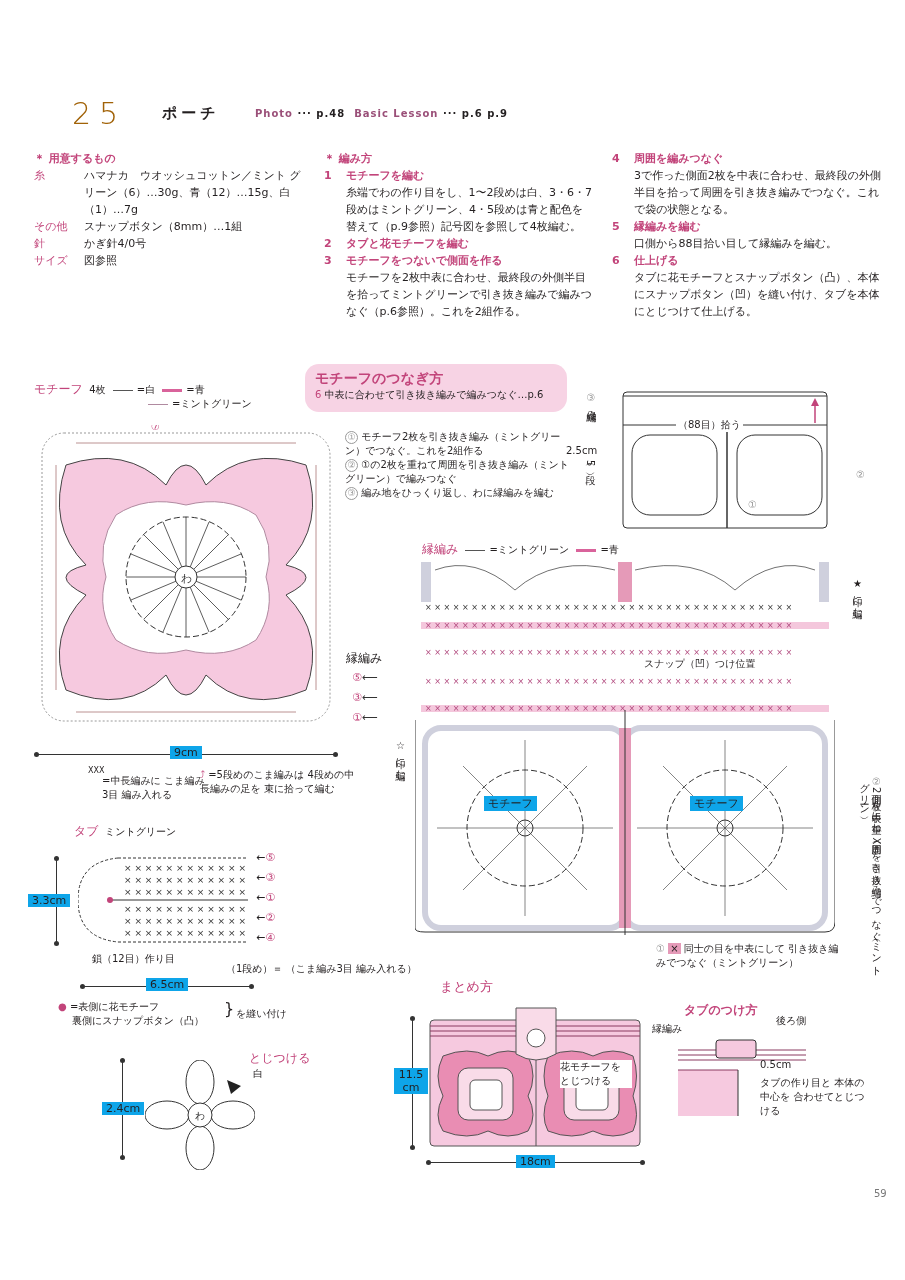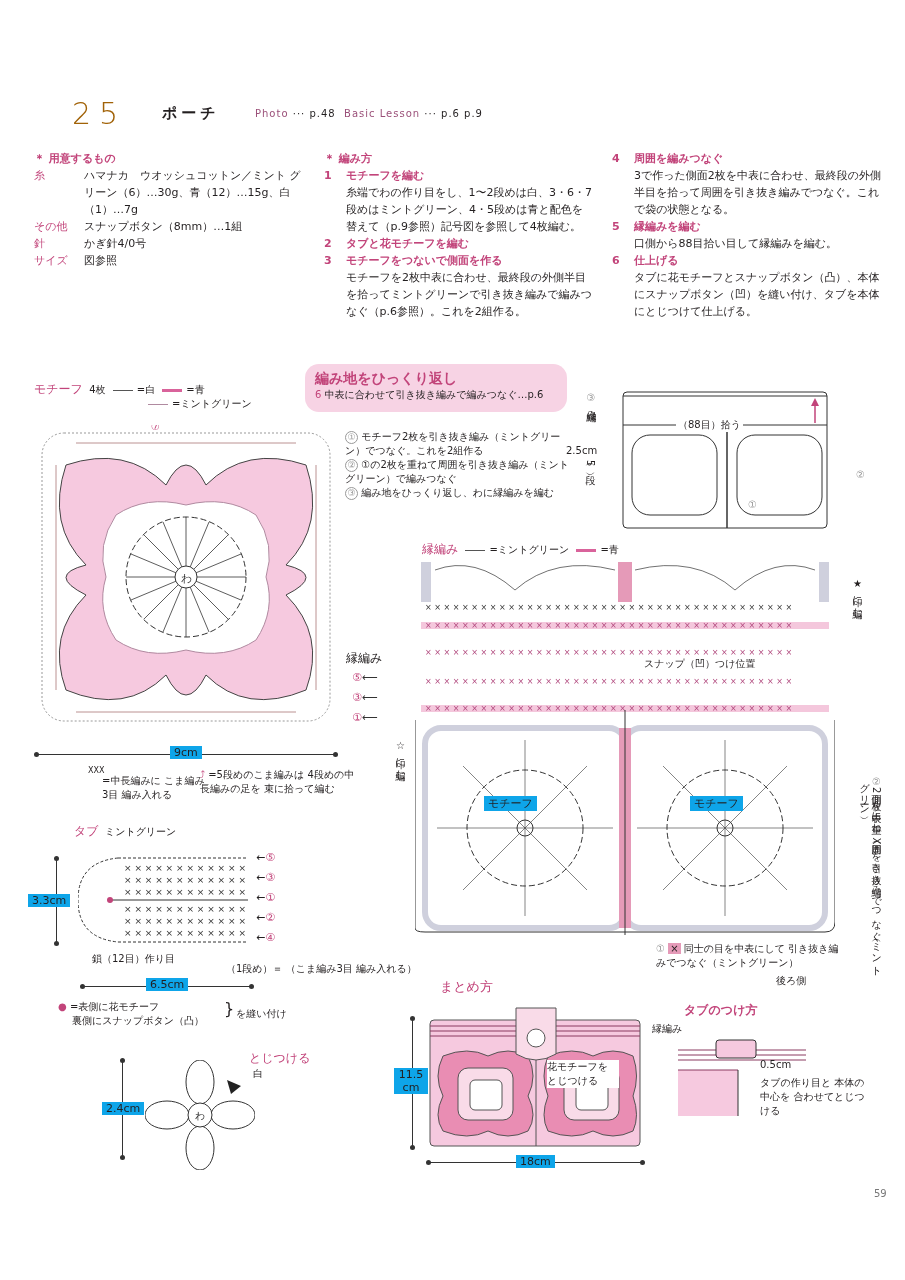--- a/index.html
+++ b/index.html
@@ -2,21 +2,21 @@
 <html><head>
 <meta charset="utf-8">
 <style>
   * { box-sizing: border-box; margin: 0; padding: 0; }
   body { width: 905px; height: 1280px; background: #ffffff; position: relative; overflow: hidden;
          font-family: "DejaVu Sans", sans-serif; color: #231f20; font-size: 11px; }
   .abs { position: absolute; }
   .pink { color: #c2447a; }
   .title-num { left: 72px; top: 96px; font-family: "DejaVu Sans", sans-serif; font-weight: 200; font-size: 30px; letter-spacing: 8px; color: #a16207; }
   .title-name { left: 162px; top: 104px; font-size: 15px; font-weight: bold; letter-spacing: 4px; }
-  .title-ref { left: 255px; top: 108px; font-size: 10px; font-weight: normal; letter-spacing: 1px; }
+  .title-ref { left: 255px; top: 108px; font-size: 10px; font-weight: bold; letter-spacing: 1px; }
   .title-ref .lbl { color: #9a4f78; }
   .col { font-size: 11px; line-height: 17px; }
   .col .hd { color: #c2447a; font-weight: bold; }
   .row { display: flex; }
   .row .k { width: 50px; color: #c2447a; }
   .step { display: flex; }
   .step .n { width: 22px; color: #c2447a; font-weight: bold; }
   .indent { padding-left: 22px; }
   .legend-line { display: inline-block; width: 20px; height: 0; border-top: 1.5px solid #555; vertical-align: middle; margin: 0 4px; }
   .legend-line.pinkline { border-top: 3px solid #d9639b; }
@@ -207,21 +207,21 @@
     <ellipse cx="55" cy="88" rx="14" ry="22" fill="none" stroke="#333"></ellipse>
     <ellipse cx="22" cy="55" rx="22" ry="14" fill="none" stroke="#333"></ellipse>
     <ellipse cx="88" cy="55" rx="22" ry="14" fill="none" stroke="#333"></ellipse>
     <circle cx="55" cy="55" r="12" fill="#fff" stroke="#333"></circle>
     <text x="50" y="59" font-size="10" fill="#333">わ</text>
     <polygon points="82,20 96,26 86,34" fill="#222"></polygon>
   </svg>
 </div>
 
 <div class="abs bubble">
-  <div class="t">編み地をひっくり返し</div>
+  <div class="t">モチーフのつなぎ方</div>
   <div class="s"><span class="pink">6</span> <span>中表に合わせて引き抜き編みで編みつなぐ…p.6</span></div>
 </div>
 <div class="abs small" style="left:345px; top:430px; width:230px;">
   <div><span class="circ" style="color:#999;border-color:#999;">①</span> <span>モチーフ2枚を引き抜き編み（ミントグリーン）でつなぐ。これを2組作る</span></div>
   <div><span class="circ" style="color:#999;border-color:#999;">②</span> <span>①の2枚を重ねて周囲を引き抜き編み（ミントグリーン）で編みつなぐ</span></div>
   <div><span class="circ" style="color:#999;border-color:#999;">③</span> <span>編み地をひっくり返し、わに縁編みを編む</span></div>
 </div>
 
 <div class="abs" style="left:578px; top:392px; width:26px; text-align:center; font-size:10px; line-height:12px;">
   <div style="color:#999;">③</div>
@@ -325,27 +325,27 @@
     <path d="M15,50 Q40,40 60,50 Q80,40 100,50 Q110,70 100,90 Q110,110 100,125 Q80,135 60,125 Q40,135 15,125 Q5,110 15,90 Q5,70 15,50 Z" fill="#e98db3" stroke="#555"></path>
     <path d="M120,50 Q145,40 165,50 Q185,40 205,50 Q212,70 205,90 Q212,110 205,125 Q185,135 165,125 Q145,135 120,125 Q112,110 120,90 Q112,70 120,50 Z" fill="#e98db3" stroke="#555"></path>
     <rect x="30" y="62" width="55" height="52" rx="10" fill="#f9dbe8" stroke="#555"></rect>
     <rect x="42" y="74" width="32" height="30" rx="5" fill="#fff" stroke="#555"></rect>
     <rect x="136" y="62" width="55" height="52" rx="10" fill="#f9dbe8" stroke="#555"></rect>
     <rect x="148" y="74" width="32" height="30" rx="5" fill="#fff" stroke="#555"></rect>
     <path d="M88,2 L128,2 L128,48 Q108,60 88,48 Z" fill="#f9dbe8" stroke="#555"></path>
     <circle cx="108" cy="32" r="9" fill="#fff" stroke="#555"></circle>
   </svg>
 </div>
-<div class="abs small" style="left:547px; top:1060px; background:#fff; width:72px;">花モチーフを とじつける</div>
+<div class="abs small" style="left:560px; top:1060px; background:#fff; width:72px;">花モチーフを とじつける</div>
 <div class="abs small" style="left:652px; top:1022px;">縁編み</div>
 <div class="abs dim-h" style="left:428px; top:1162px; width:215px;"></div>
 <div class="abs dimlabel" style="left:516px; top:1155px;">18cm</div>
 
 <div class="abs pink" style="left:684px; top:1002px; font-size:12px; font-weight:bold;">タブのつけ方</div>
-<div class="abs small" style="left:776px; top:974px;">後ろ側</div>
+<div class="abs small" style="left:776px; top:1014px;">後ろ側</div>
 <div class="abs" style="left:678px; top:1036px; width:130px; height:80px;">
   <svg width="130" height="80">
     <rect x="0" y="6" width="130" height="74" fill="none"></rect>
     <line x1="0" y1="14" x2="128" y2="14" stroke="#8a3a60"></line>
     <line x1="0" y1="19" x2="128" y2="19" stroke="#8a3a60"></line>
     <line x1="0" y1="24" x2="128" y2="24" stroke="#8a3a60"></line>
     <rect x="0" y="34" width="60" height="46" fill="#f6c9df"></rect>
     <line x1="0" y1="34" x2="60" y2="34" stroke="#8a3a60"></line>
     <line x1="60" y1="34" x2="60" y2="80" stroke="#333"></line>
     <rect x="38" y="4" width="40" height="18" rx="3" fill="#f6c9df" stroke="#333"></rect>

